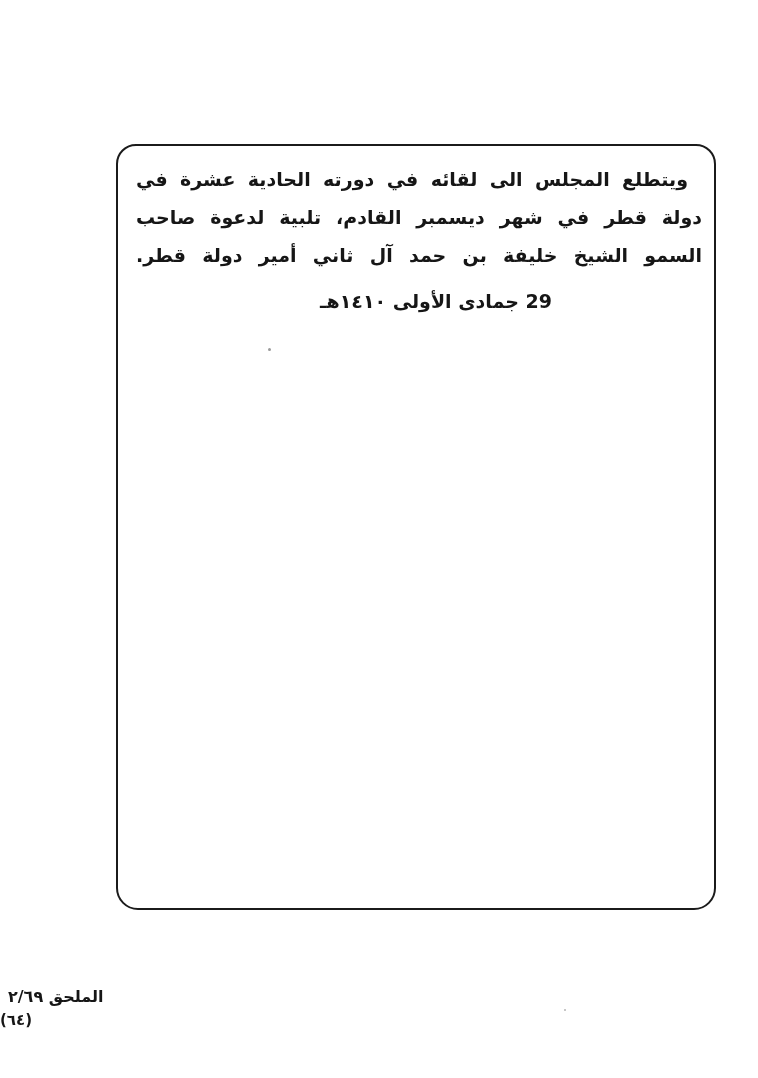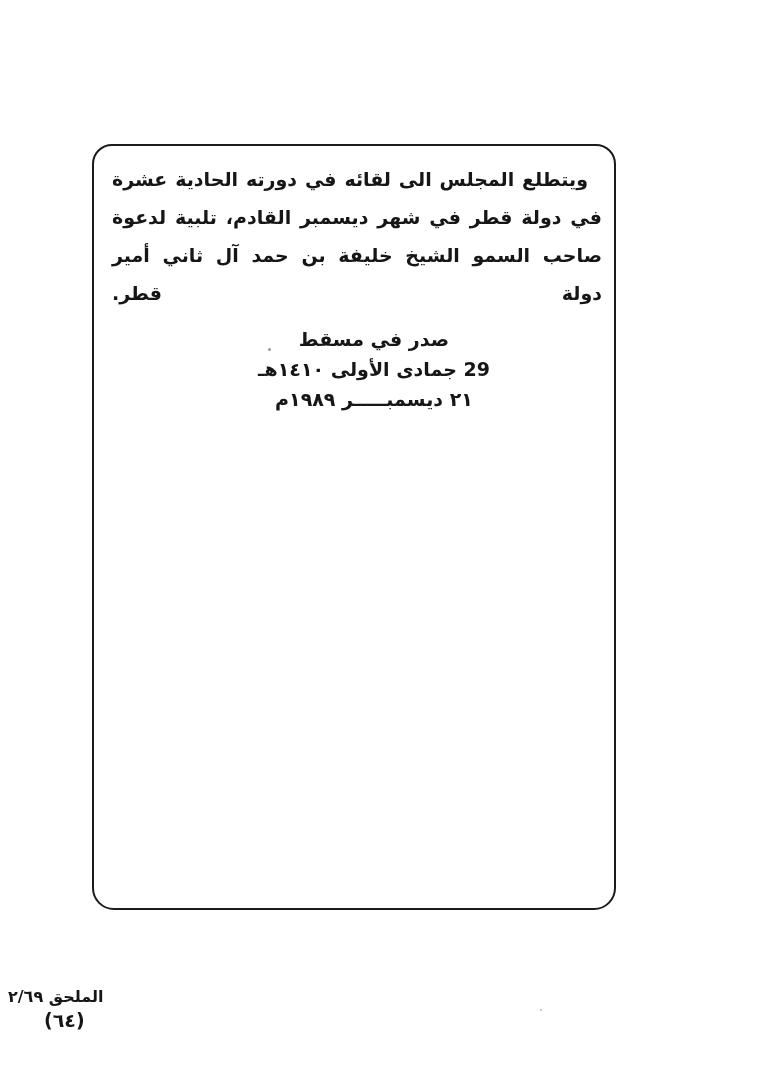--- a/index.html
+++ b/index.html
@@ -10,23 +10,23 @@
     position: relative;
     width: 758px;
     height: 1078px;
     background: #ffffff;
     overflow: hidden;
     font-family: "DejaVu Sans", "Liberation Sans", sans-serif;
     color: #161616;
   }
   .frame {
     position: absolute;
-    left: 92px;
+    left: 116px;
     top: 144px;
-    width: 524px;
+    width: 600px;
     height: 766px;
     box-sizing: border-box;
     border: 2px solid #1b1b1b;
     border-radius: 20px 20px 22px 22px;
     background: #ffffff;
   }
   .para {
     direction: rtl;
     unicode-bidi: embed;
     margin: 14px 12px 0 18px;
@@ -55,42 +55,39 @@
     direction: rtl;
     text-align: left;
     font-weight: 700;
   }
   .footer .appendix {
     font-size: 16px;
     line-height: 22px;
     transform: translateX(8px);
   }
   .footer .pageno {
-    font-size: 19px;
+    font-size: 15px;
     line-height: 24px;
-    margin-left: 44px;
   }
   .speck {
     position: absolute;
     border-radius: 50%;
     background: #9a9a9a;
   }
   .speck-1 { left: 268px; top: 348px; width: 3px; height: 3px; }
   .speck-2 { left: 446px; top: 863px; width: 2px; height: 2px; background: #b5b5b5; }
 </style>
 </head>
 <body>
 
 <div class="frame">
   <p class="para">ويتطلع المجلس الى لقائه في دورته الحادية عشرة في دولة قطر في شهر ديسمبر القادم، تلبية لدعوة صاحب السمو الشيخ خليفة بن حمد آل ثاني أمير دولة قطر.</p>
 
   <div class="issued-block">
-    <div>صدر في مسقط</div>
     <div>29 جمادى الأولى ١٤١٠هـ</div>
-    <div>٢١ ديسمبـــــر ١٩٨٩م</div>
   </div>
 
   <span class="speck speck-2"></span>
 </div>
 
 <span class="speck speck-1"></span>
 
 <div class="footer">
   <div class="appendix">الملحق ٢/٦٩</div>
   <div class="pageno">(٦٤)</div>

